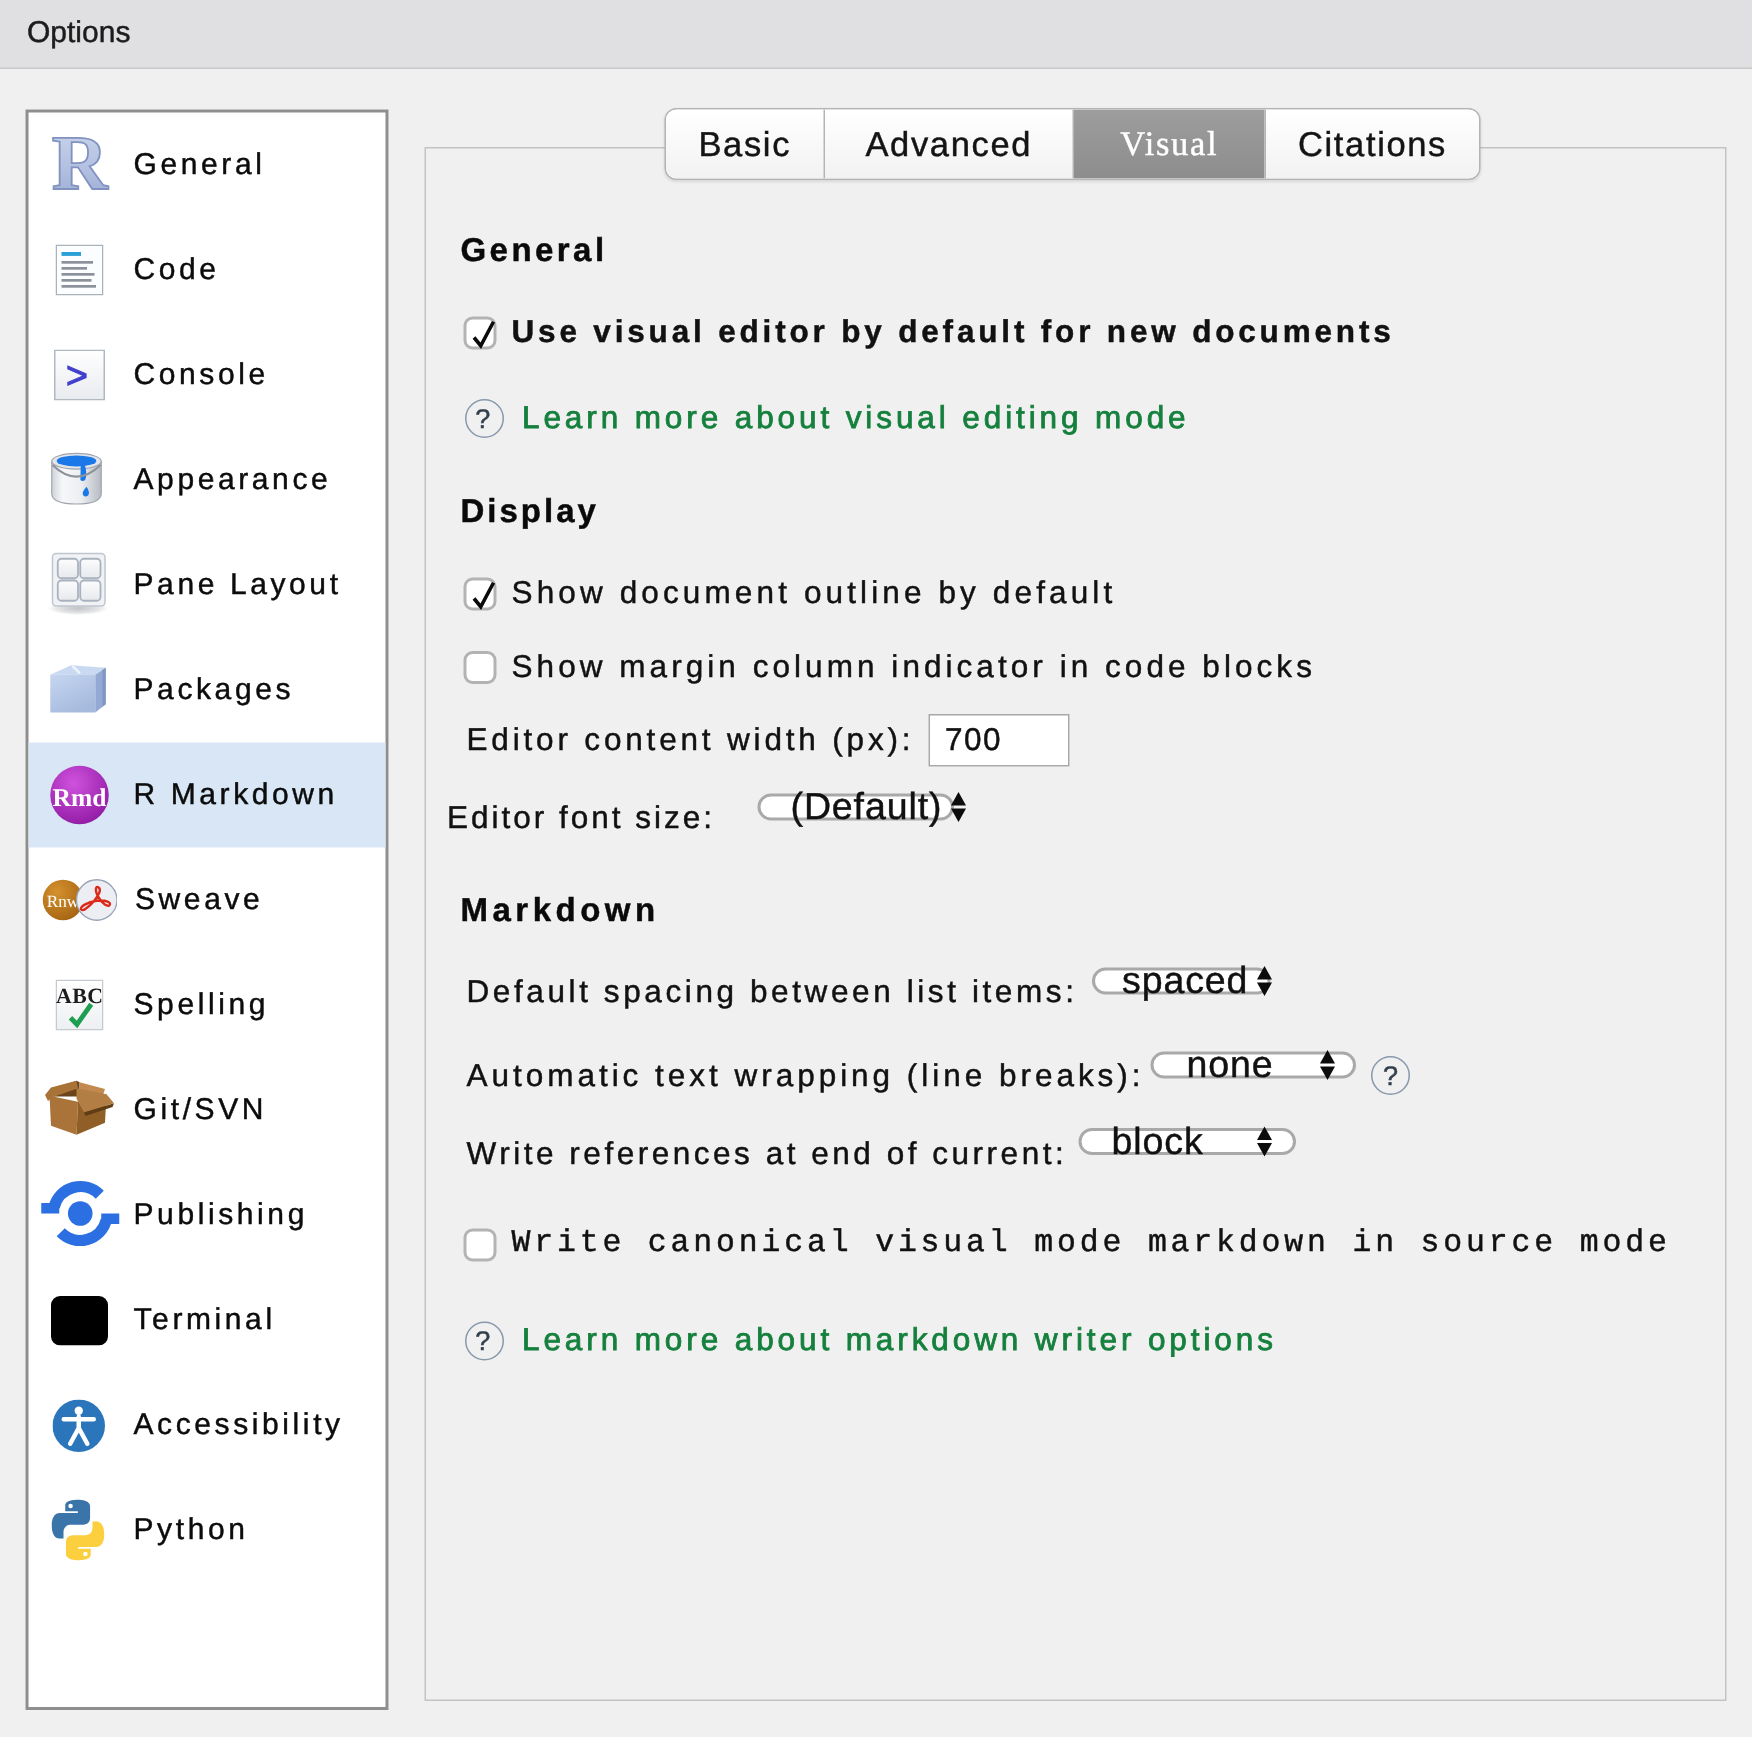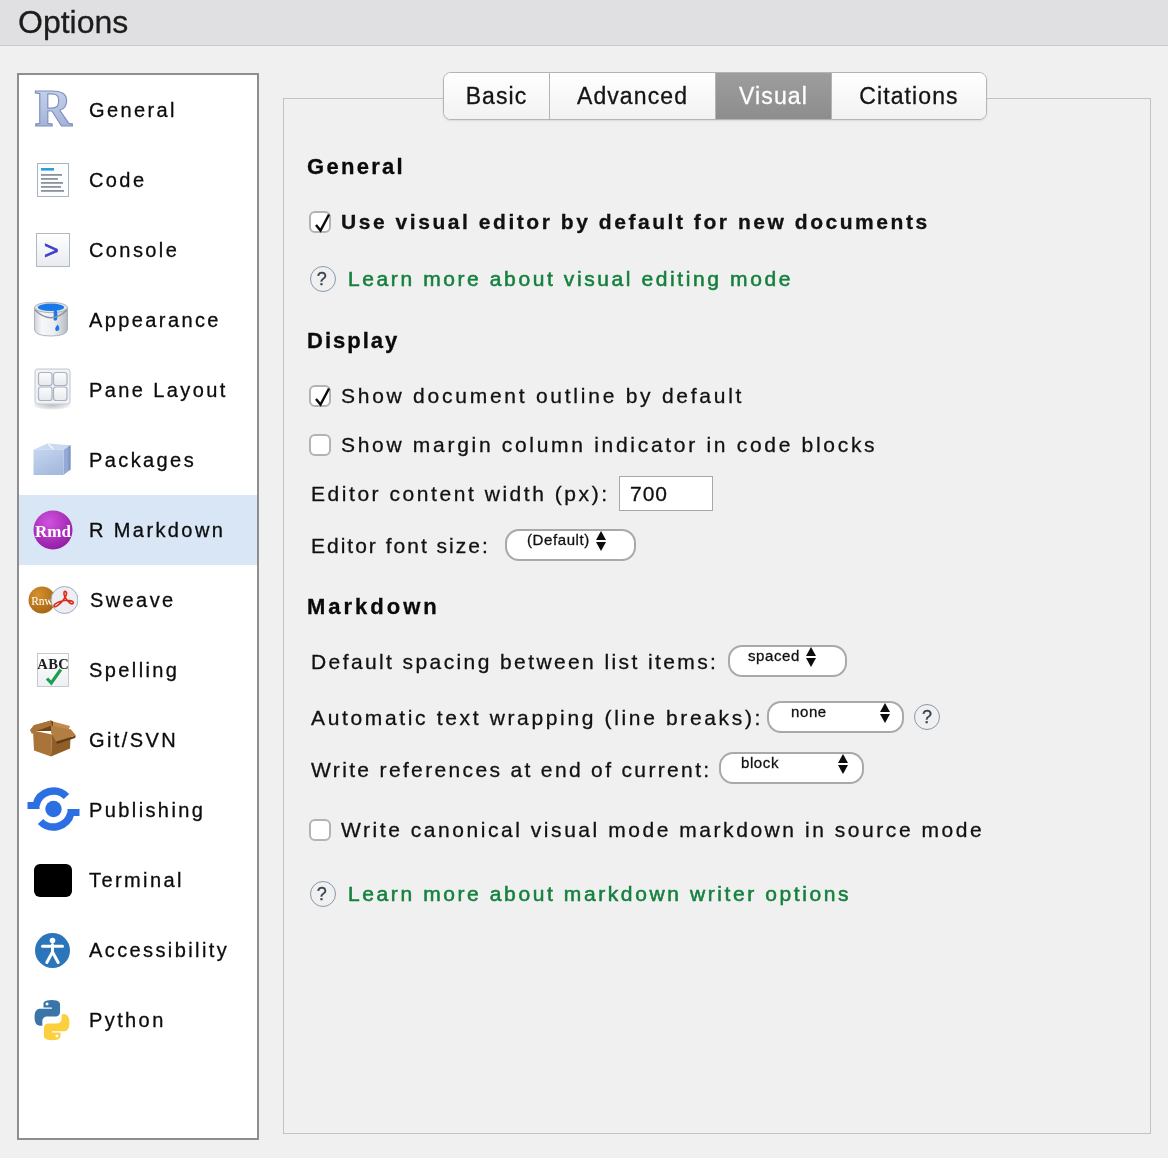--- a/index.html
+++ b/index.html
@@ -7,21 +7,21 @@
 body {
   background:#f0f0f1;
   font-family:"Liberation Sans", sans-serif;
   color:#111;
   position:relative;
   -webkit-text-stroke:0.3px currentColor;
 }
 .titlebar {
   position:absolute; left:0; top:0; width:1168px; height:46px;
   background:#e0e0e2; border-bottom:1px solid #c9c9cb;
-  font-size:32px; color:#1c1c1c;
+  font-size:20px; color:#1c1c1c;
   line-height:45px; padding-left:18px;
 }
 .sidebar {
   position:absolute; left:17px; top:73px; width:242px; height:1067px;
   background:#fff; border:2px solid #8e8e8e;
 }
 .srow {
   position:relative; height:70px; display:flex; align-items:center;
 }
 .srow.sel { background:#d8e6f6; }
@@ -60,37 +60,37 @@
   width:26px; height:26px; border-radius:50%; border:1.5px solid #8899ab;
   color:#333f4c; font-size:18px; display:flex; align-items:center;
   justify-content:center; flex:none; margin-right:12px; background:transparent;
 }
 .link { color:#15803d; -webkit-text-stroke:0.55px currentColor; }
 .inp {
   width:94px; height:35px; background:#fff; border:1.5px solid #a8a8a8;
   font-size:21px; letter-spacing:1px; padding-left:10px; display:flex; align-items:center;
 }
 .dd {
-  height:32px; background:#fff; border:2px solid #a9a9a9; border-radius:14px;
-  display:flex; align-items:flex-start; font-size:15px; letter-spacing:0.6px;
+  height:18px; background:#fff; border:2px solid #a9a9a9; border-radius:14px;
+  display:flex; align-items:center; font-size:25px; letter-spacing:0.6px;
 }
 .ud { display:inline-flex; flex-direction:column; align-items:center; }
 .ud .u { width:0; height:0; border-left:5.5px solid transparent; border-right:5.5px solid transparent; border-bottom:9px solid #0c0c0c; }
 .ud .d { width:0; height:0; border-left:5.5px solid transparent; border-right:5.5px solid transparent; border-top:9px solid #0c0c0c; margin-top:2px; }
 </style>
 </head>
 <body>
 <div class="titlebar">Options</div>
 
 <div class="panel"></div>
 
 <div class="tabs">
   <div class="tab" style="width:106px;">Basic</div>
   <div class="tab" style="width:166px;">Advanced</div>
-  <div class="tab sel" style="width:116px;">Visual</div>
+  <div class="tab sel" style="width:128px;font-family:Liberation Serif, serif;">Visual</div>
   <div class="tab" style="flex:1;">Citations</div>
 </div>
 
 <div class="sidebar">
   <div class="srow">
       <div class="sicon" id="ic-general">
     <svg width="40" height="48" viewBox="0 0 40 48" style="margin-top:-3px;">
       <defs>
             <linearGradient id="rg" x1="0" y1="0" x2="0" y2="1">
         <stop offset="0" stop-color="#cdd6ec"></stop>
@@ -330,21 +330,21 @@
 <div class="row" style="left:309px; top:433px;">
   <div class="cb"></div>
   <span style="letter-spacing:2.7px;">Show margin column indicator in code blocks</span>
 </div>
 
 <div class="row" style="left:311px; top:476px; height:35px;">
   <span style="letter-spacing:2.55px;">Editor content width (px):</span>
 </div>
 <div class="inp" style="position:absolute; left:619px; top:476px;">700</div>
 
-<div class="row" style="left:311px; top:529px; height:34px;text-align:right;">
+<div class="row" style="left:298px; top:529px; height:34px;text-align:right;">
   <span style="letter-spacing:2.0px;">Editor font size:</span>
 </div>
 <div class="dd" style="position:absolute; left:505px; top:529px; width:131px; padding-left:20px;">
   (Default)<span class="ud" style="margin-left:6px;">
       <span class="u"></span>
       <span class="d"></span>
     </span>
 </div>
 
 <div class="row h" style="left:307px; top:594px; letter-spacing:3.0px;">Markdown</div>
@@ -373,21 +373,21 @@
 <div class="row" style="left:311px; top:752px; height:35px;">
   <span style="letter-spacing:2.35px;">Write references at end of current:</span>
 </div>
 <div class="dd" style="position:absolute; left:719px; top:752px; width:145px; padding-left:20px;">
   block<span class="ud" style="margin-left:auto; margin-right:14px;">
       <span class="u"></span>
       <span class="d"></span>
     </span>
 </div>
 
-<div class="row" style="left:309px; top:818px;">
+<div class="row" style="left:309px; top:818px;font-family:Liberation Mono, monospace;">
   <div class="cb"></div>
   <span style="letter-spacing:2.55px;">Write canonical visual mode markdown in source mode</span>
 </div>
 
 <div class="row" style="left:310px; top:881px;">
   <div class="qm">?</div>
     <span class="link" style="letter-spacing:2.6px;">Learn more about markdown writer options</span>
 </div>
 
 </body></html>

